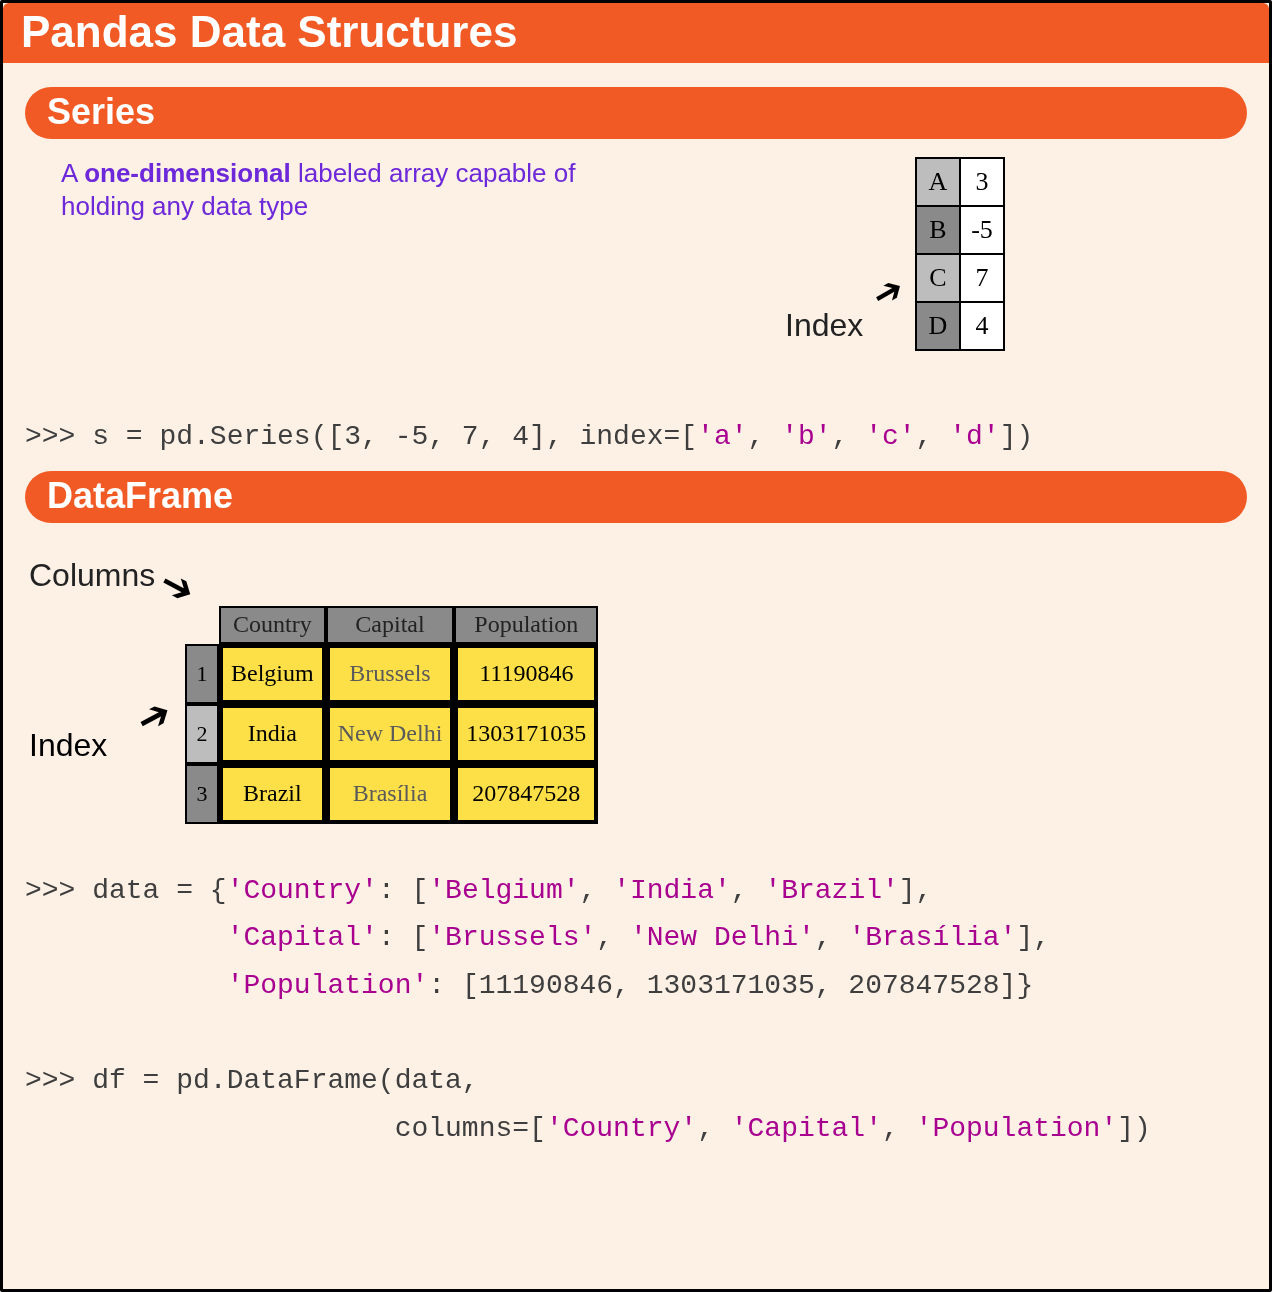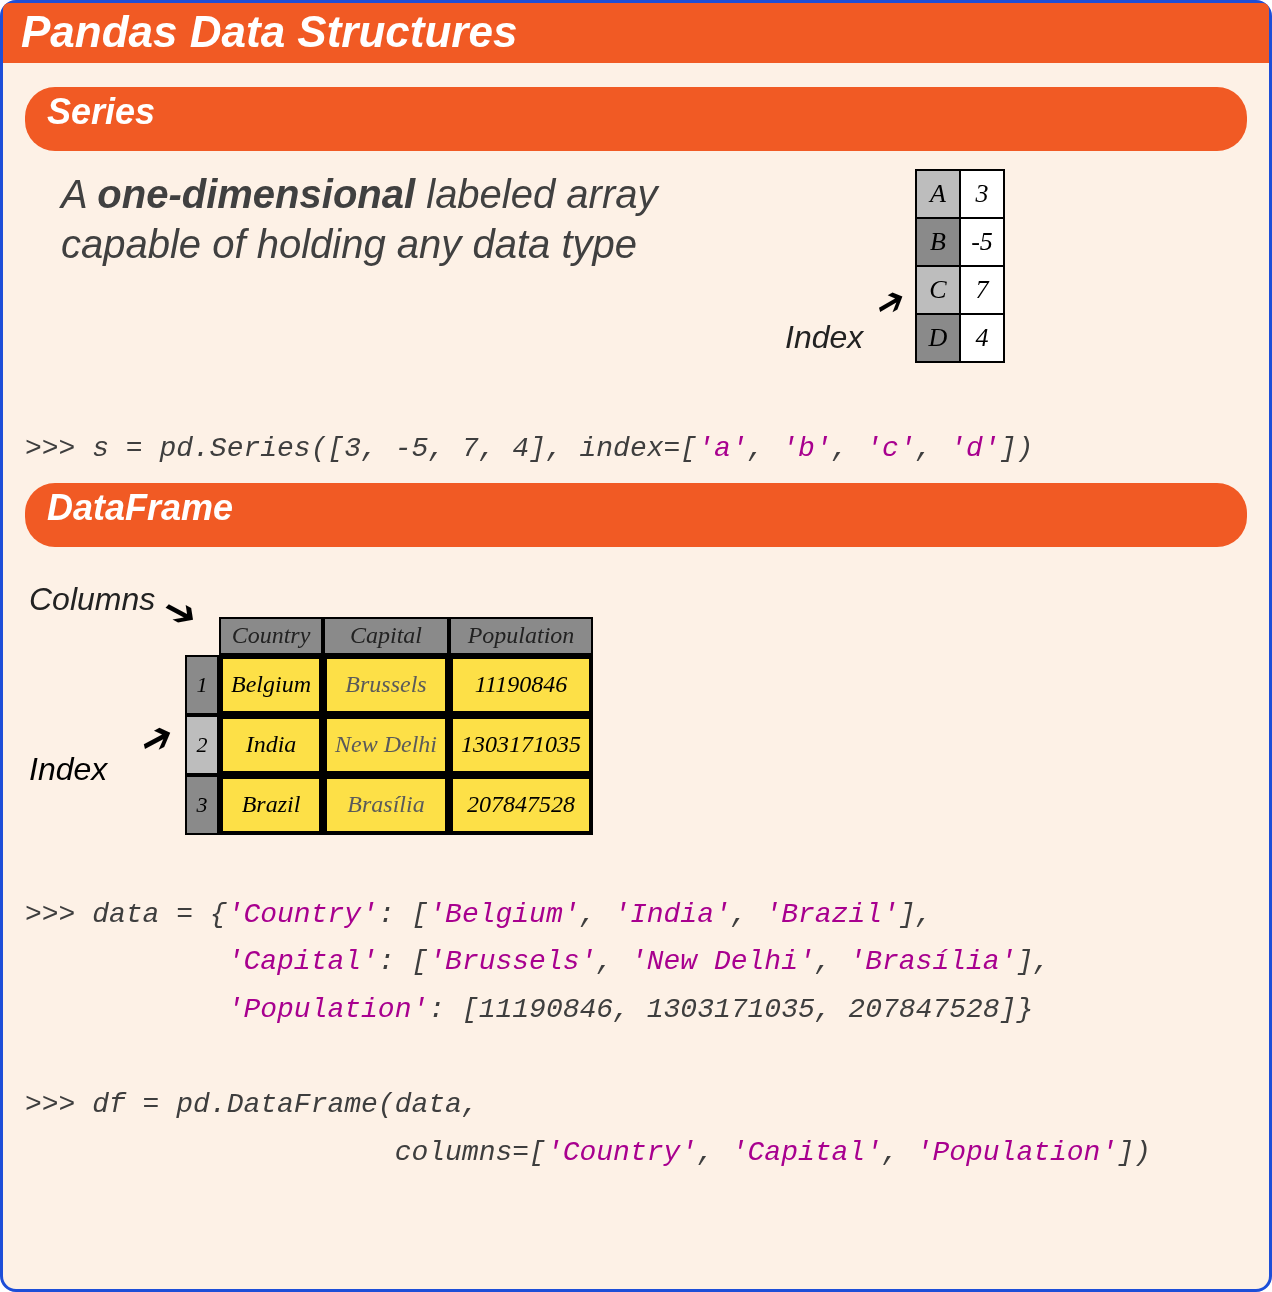--- a/index.html
+++ b/index.html
@@ -4,49 +4,48 @@
 <style>
   * { box-sizing: border-box; }
   body {
     margin: 0;
     padding: 0;
     font-family: "Segoe UI", "Myriad Pro", Arial, sans-serif;
     background: #fff;
     width: 1272px;
   }
   .outer {
-    border: 3px solid #1d4ed8;
-    border-radius: 16px;
+    border: 3px solid #000000;
+    border-radius: 2px;
     background: #fdf1e6;
     width: 1272px;
     min-height: 1292px;
-    font-style: italic;
   }
   .main-title {
     background: #f15a24;
     color: #fff;
     font-size: 44px;
     font-weight: 700;
     padding: 4px 18px 6px 18px;
     border-radius: 6px 6px 0 0;
     font-family: "Segoe UI", "Myriad Pro", Arial, sans-serif;
   }
   .content { padding: 14px 22px 22px 22px; }
   .pill {
     background: #f15a24;
     color: #fff;
     font-size: 36px;
     font-weight: 700;
-    padding: 4px 22px 18px 22px;
+    padding: 4px 22px 6px 22px;
     border-radius: 30px;
     display: block;
     margin: 10px 0 18px 0;
   }
   .series-row { display: flex; align-items: flex-start; margin: 8px 0 26px 0; }
-  .series-desc { flex: 0 0 640px; font-size: 40px; color: #404040; line-height: 1.25; padding-left: 36px; }
+  .series-desc { flex: 0 0 640px; font-size: 26px; color: #6d28d9; line-height: 1.25; padding-left: 36px; }
   .series-diag { flex: 0 0 420px; position: relative; height: 230px; }
   .index-label { position: absolute; font-size: 32px; color: #222; }
   .arrow { position: absolute; font-size: 36px; color: #000; transform-origin: center; }
   .series-table { position: absolute; top: 0; left: 250px; border-collapse: collapse; }
   .series-table td {
     border: 2px solid #000;
     width: 44px; height: 48px;
     text-align: center;
     font-family: Georgia, "Times New Roman", serif;
     font-size: 26px;
@@ -64,21 +63,21 @@
     margin: 8px 0 10px 0;
   }
   .str { color: #a8008f; }
 
   .df-row { display: flex; align-items: flex-start; margin: 8px 0 26px 0; }
   .df-diag { flex: 0 0 600px; position: relative; height: 300px; }
   .df-desc { flex: 1 1 auto; font-size: 34px; color: #222; line-height: 1.25; padding-top: 14px; }
 
   .cols-label { position: absolute; top: 16px; left: 4px; font-size: 32px; color: #222; }
 
-  .df-table { position: absolute; top: 52px; left: 160px; border-collapse: separate; border-spacing: 0; }
+  .df-table { position: absolute; top: 65px; left: 160px; border-collapse: separate; border-spacing: 0; }
   .df-table td { text-align: center; font-family: Georgia, "Times New Roman", serif; }
   .hdr-outer { border: 2px solid #000; background: #8a8a8a; height: 38px; font-size: 24px; color: #222; padding: 0 6px; }
   .idxnum { border: 2px solid #000; background: #8a8a8a; width: 34px; height: 60px; font-size: 22px; color: #000; }
   .idxnum.light { background: #bdbdbd; }
   .cell { border: 4px solid #000; background: #fde047; height: 56px; font-size: 24px; padding: 0 8px; }
   .cell.mid { color: #5a5a5a; }
 
   .arrow-cols { position: absolute; top: 22px; left: 136px; font-size: 40px; color:#000; transform: rotate(28deg); }
   .arrow-idx-df { position: absolute; top: 152px; left: 112px; font-size: 40px; color:#000; transform: rotate(-28deg); }
   .index-label-df { position: absolute; top: 186px; left: 4px; font-size: 32px; }

